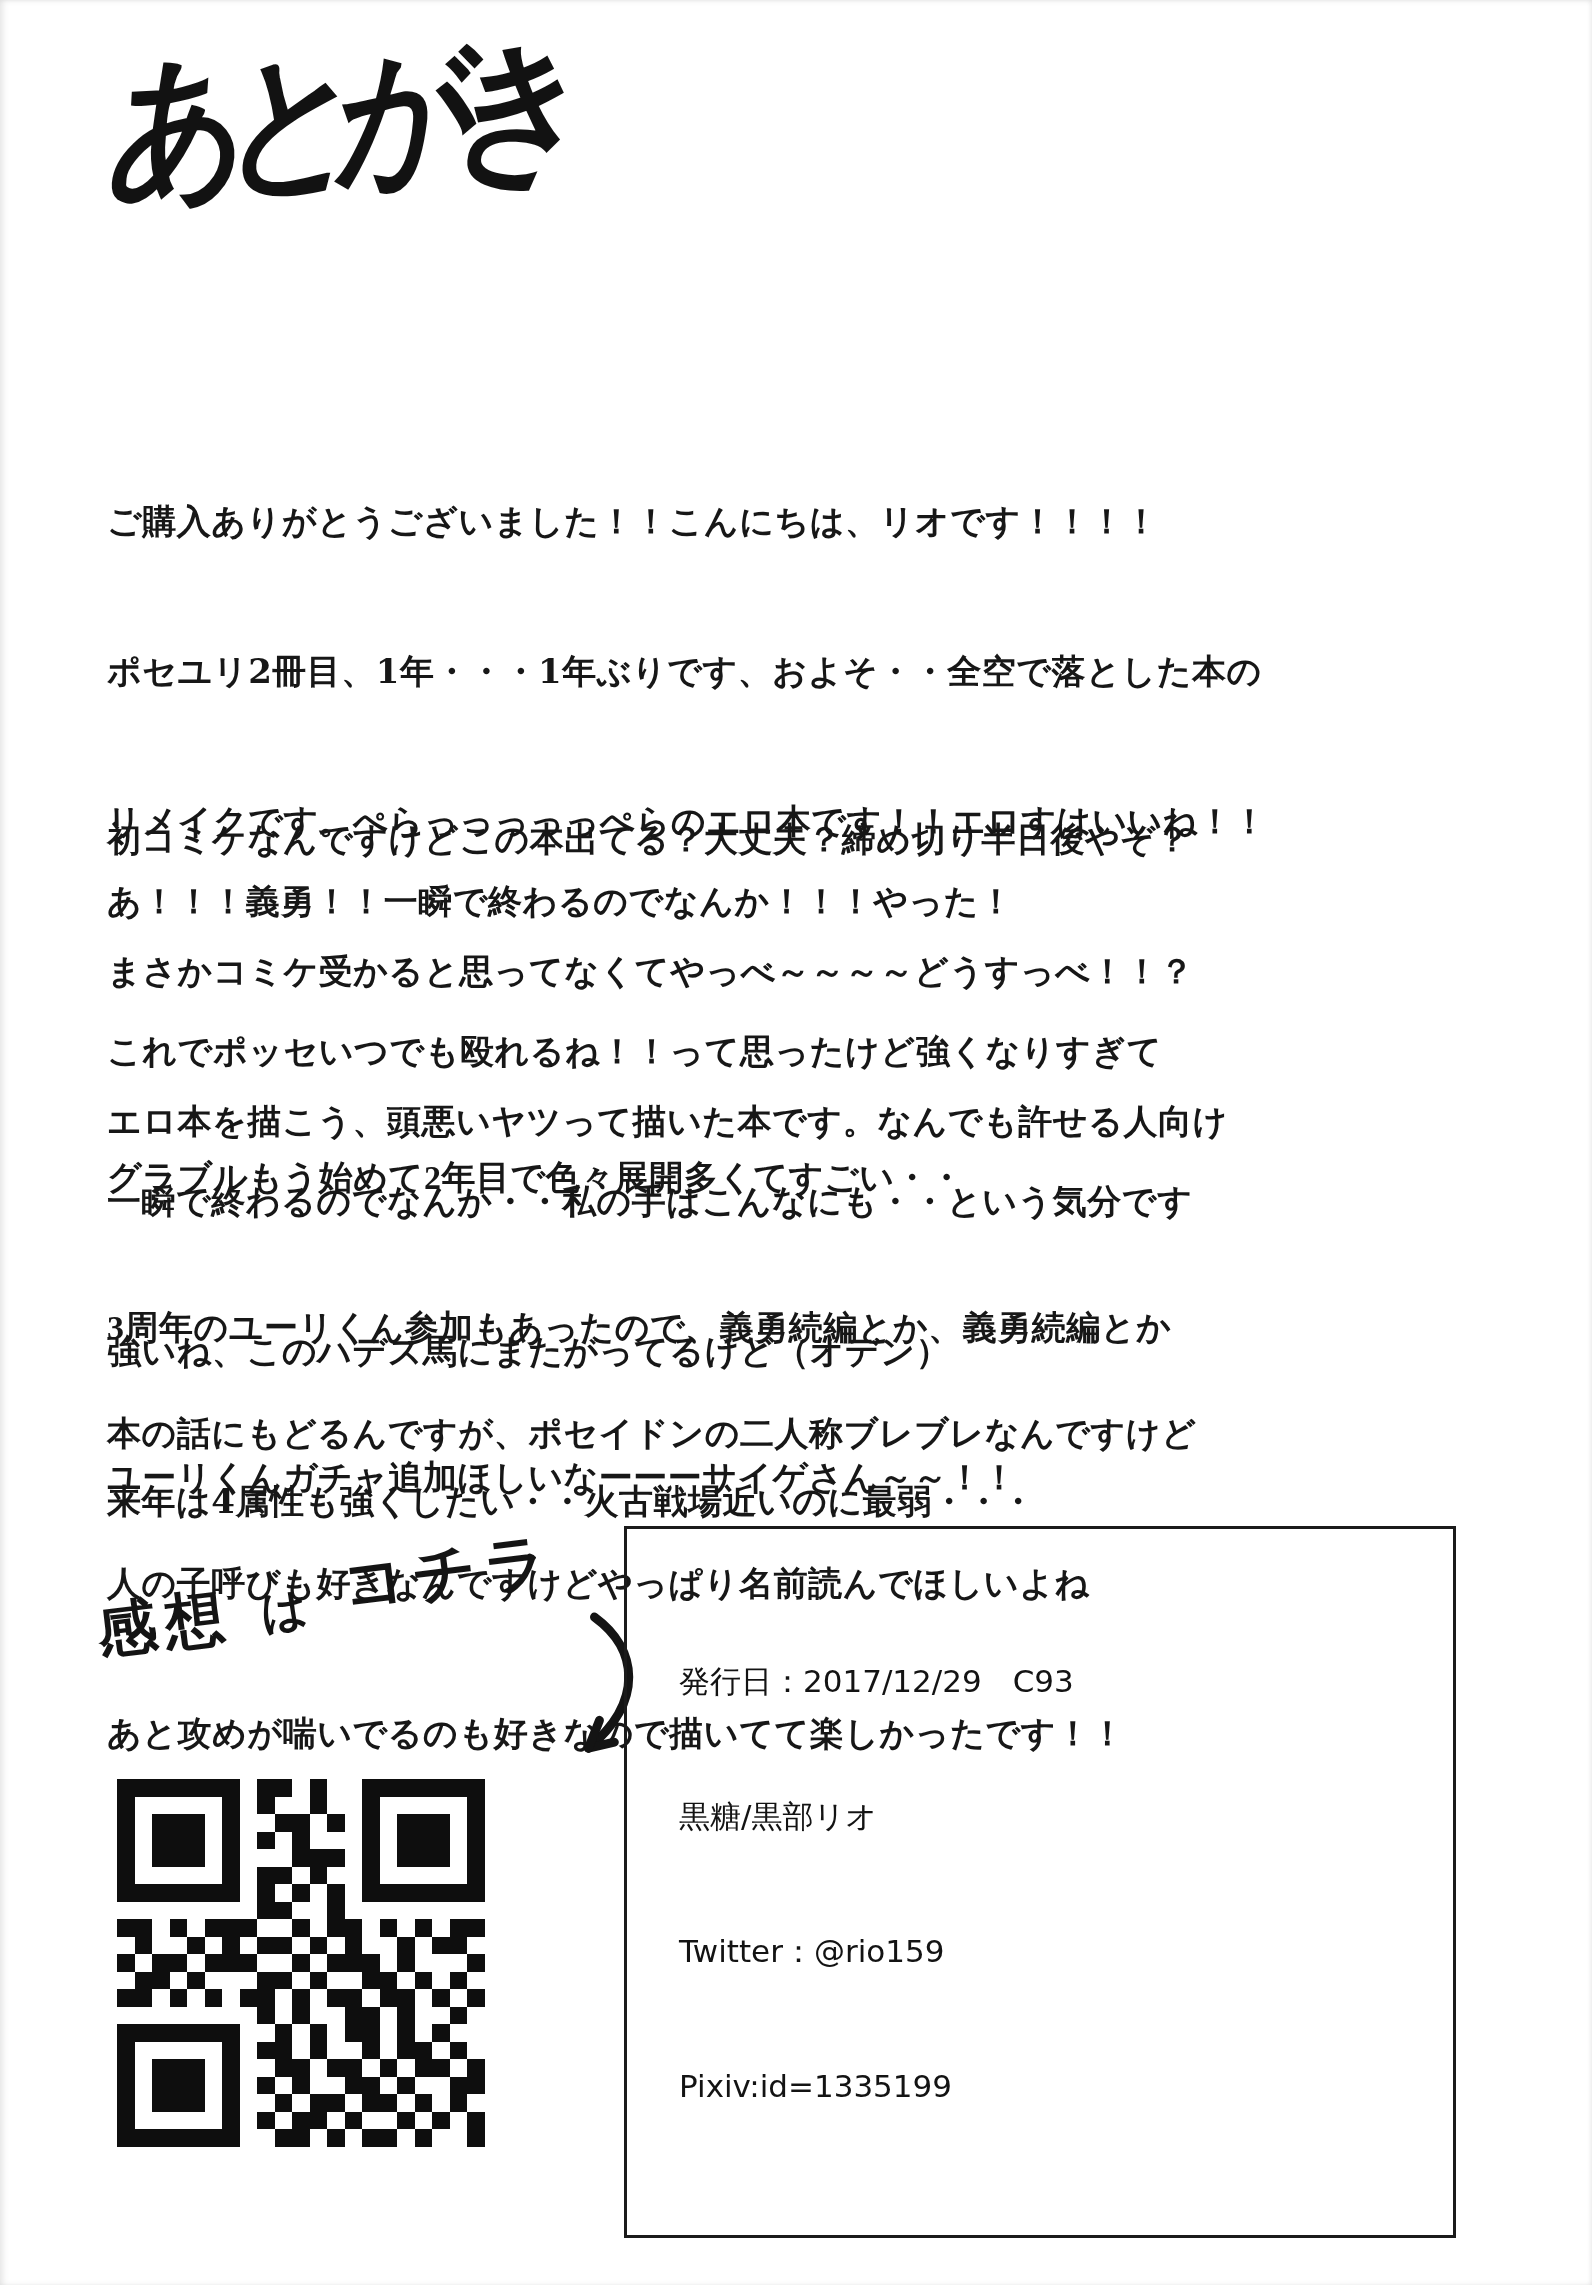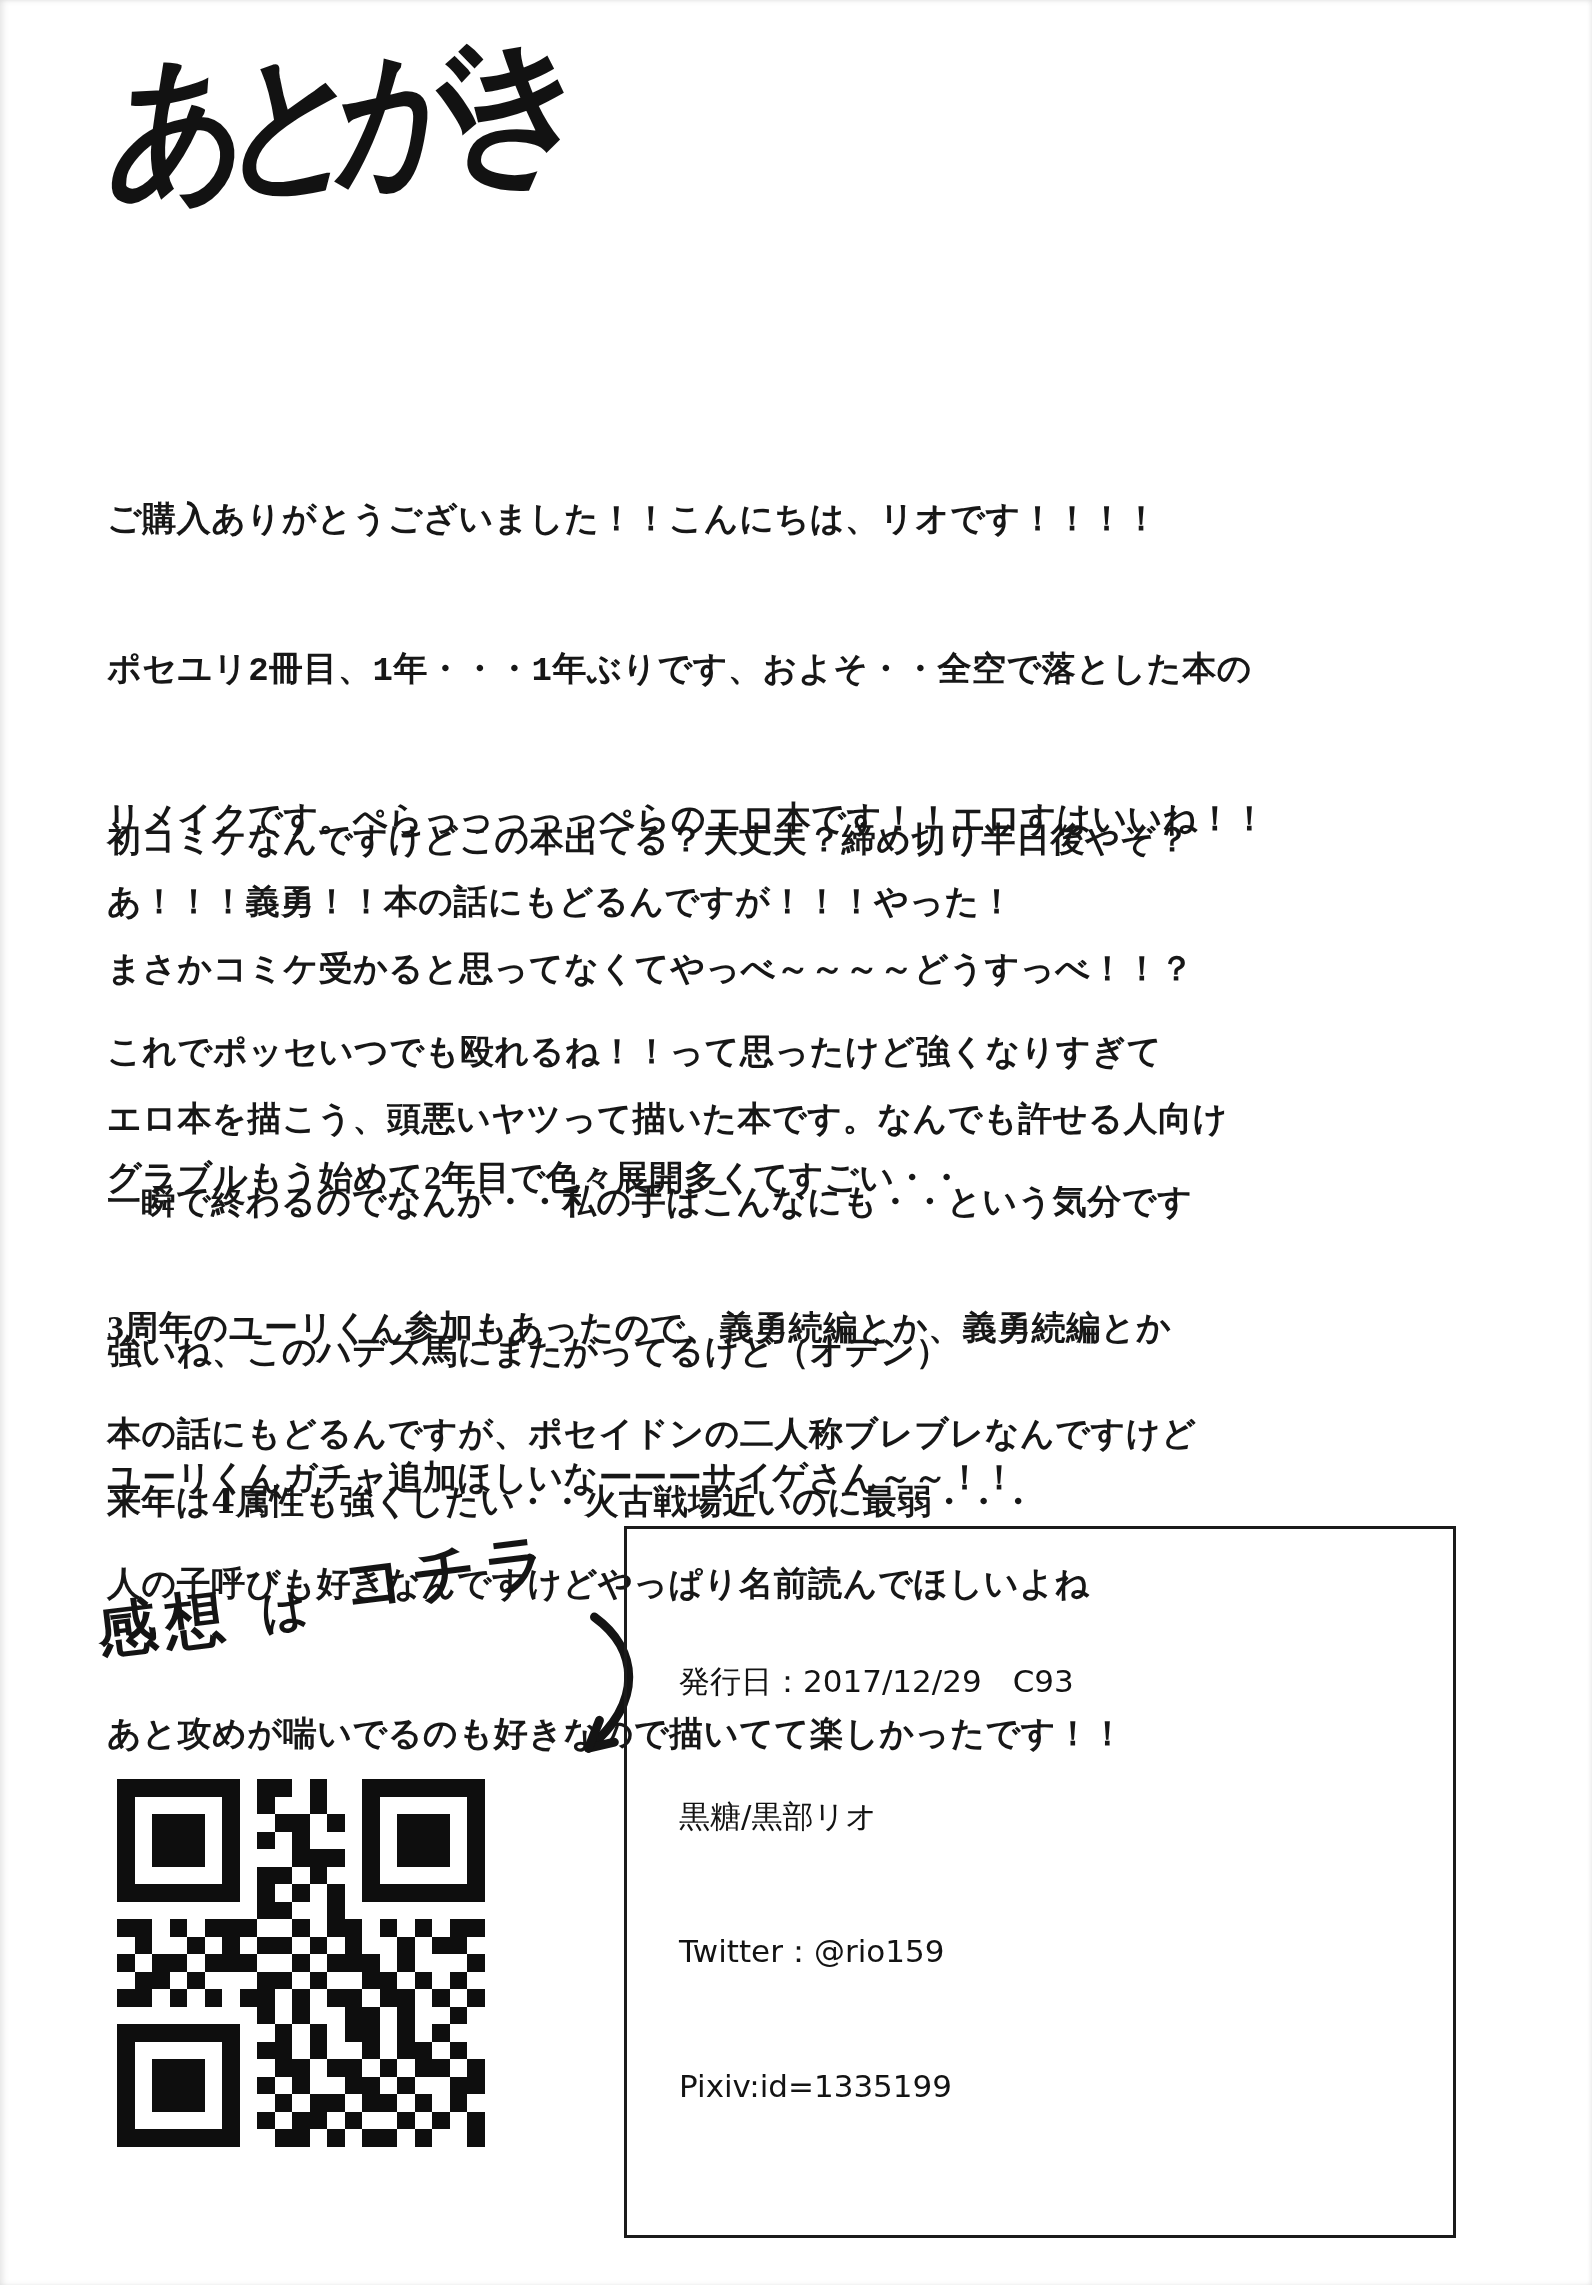--- a/index.html
+++ b/index.html
@@ -18,21 +18,21 @@
     font-family:"DejaVu Sans","Liberation Sans",sans-serif;
     font-weight:900;font-size:137px;letter-spacing:-26px;
     transform:rotate(-3deg) skewX(-7deg) scaleY(1.12);
     transform-origin:left top;white-space:nowrap;color:#121212;
   }
   .para{
     position:absolute;left:107px;
     font-weight:bold;font-size:34px;line-height:50px;
     letter-spacing:0.5px;white-space:pre;color:#171717;
   }
-  .p1{top:396px;font-family:Liberation Mono, monospace;} .p2{top:714px;} .p3{top:776px;} .p4{top:1053px;font-family:Liberation Serif, serif;} .p5{top:1308px;}
+  .p1{top:396px;} .p2{top:714px;} .p3{top:776px;} .p4{top:1053px;font-family:Liberation Serif, serif;} .p5{top:1308px;}
   .note{
     position:absolute;left:92px;top:1590px;
     font-family:"DejaVu Sans","Liberation Sans",sans-serif;
     font-weight:bold;font-size:60px;letter-spacing:8px;
     transform:rotate(-7deg);transform-origin:left top;white-space:nowrap;color:#141414;
   }
   .note .w2{font-size:46px;position:relative;top:-4px;}
   .note .w3{font-size:62px;position:relative;top:-16px;}
   .arrow{position:absolute;left:517px;top:1607px;width:149px;height:179px;}
   .arrow path{fill:none;stroke:#141414;stroke-width:9;stroke-linecap:round;stroke-linejoin:round;}
@@ -60,21 +60,21 @@
     <div>リメイクです。ぺらっっっっっぺらのエロ本です！！エロすはいいね！！</div>
     <div>まさかコミケ受かると思ってなくてやっべ～～～～どうすっべ！！？</div>
     <div>エロ本を描こう、頭悪いヤツって描いた本です。なんでも許せる人向け</div>
   </div>
 
   <div class="para p2">
     <div>初コミケなんですけどこの本出てる？大丈夫？締め切り半日後やぞ？</div>
   </div>
 
   <div class="para p3">
-    <div>あ！！！義勇！！本の話にもどるんですが！！！やった！</div>
+    <div>あ！！！義勇！！一瞬で終わるのでなんか！！！やった！</div>
     <div>これでポッセいつでも殴れるね！！って思ったけど強くなりすぎて</div>
     <div>一瞬で終わるのでなんか・・私の手はこんなにも・・という気分です</div>
     <div>強いね、このハデス馬にまたがってるけど（オデン）</div>
     <div>来年は4属性も強くしたい・・火古戦場近いのに最弱・・・</div>
   </div>
 
   <div class="para p4">
     <div>グラブルもう始めて2年目で色々展開多くてすごい・・</div>
     <div>3周年のユーリくん参加もあったので、義勇続編とか、義勇続編とか</div>
     <div>ユーリくんガチャ追加ほしいなーーーサイゲさん～～！！</div>

